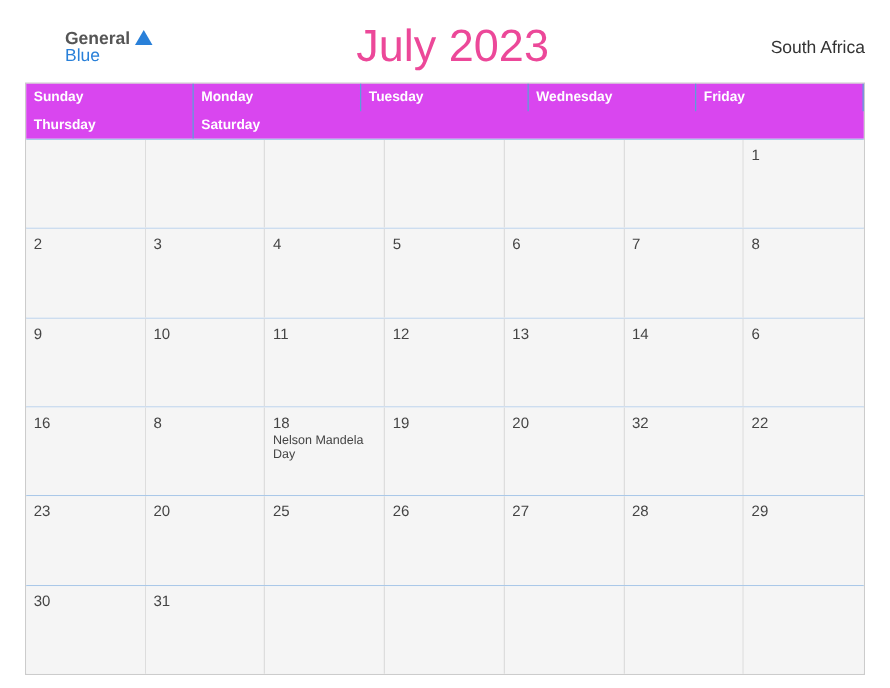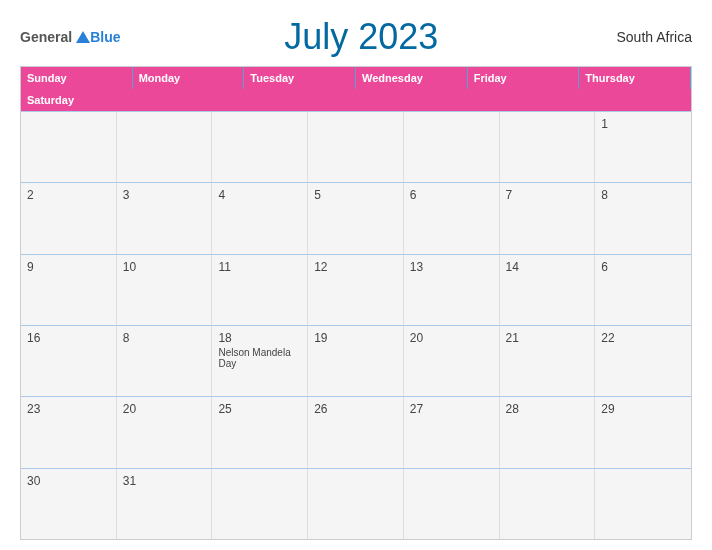--- a/index.html
+++ b/index.html
@@ -18,57 +18,58 @@
       flex-direction: column;
     }
     .header {
       display: flex;
       align-items: center;
       justify-content: space-between;
       margin-bottom: 8px;
     }
     .logo {
       display: flex;
-      flex-direction: row;
+      flex-direction: column;
       align-items: flex-start;
       line-height: 1;
+      margin-left: 32px;
     }
     .logo-triangle {
       display: inline-block;
       width: 0;
       height: 0;
       border-left: 7px solid transparent;
       border-right: 7px solid transparent;
       border-bottom: 12px solid #2980d9;
       margin-left: 4px;
       vertical-align: middle;
     }
     .title {
       font-size: 36px;
       font-weight: normal;
-      color: #0369a1;
+      color: #ec4899;
       text-align: center;
       flex: 1;
     }
     .country {
       font-size: 14px;
       color: #333;
       text-align: right;
       min-width: 90px;
     }
     .calendar {
       flex: 1;
       display: flex;
       flex-direction: column;
       border: 1px solid #ccc;
     }
     .cal-header-row {
       display: grid;
-      grid-template-columns: repeat(6, 1fr);
-      background: #ec4899;
+      grid-template-columns: repeat(5, 1fr);
+      background: #d946ef;
     }
     .cal-header-cell {
       color: #fff;
       font-size: 11px;
       font-weight: bold;
       padding: 5px 6px;
       border-right: 1px solid #5a9fd9;
       text-align: left;
     }
     .cal-header-cell:last-child {
@@ -114,21 +115,21 @@
       display: flex;
       align-items: center;
     }
     .logo-text-general {
       font-size: 14px;
       font-weight: bold;
       color: #555;
     }
     .logo-text-blue {
       font-size: 14px;
-      font-weight: bold;
+      font-weight: normal;
       color: #2980d9;
     }
   </style>
 </head>
 <body>
 
 <div class="page">
   <div class="header">
     <div class="logo">
       <div class="logo-row">
@@ -219,21 +220,21 @@
           <span class="day-num">18</span>
           <span class="holiday-name">Nelson Mandela Day</span>
         </div>
         <div class="cal-cell">
           <span class="day-num">19</span>
         </div>
         <div class="cal-cell">
           <span class="day-num">20</span>
         </div>
         <div class="cal-cell">
-          <span class="day-num">21</span>
+          <span class="day-num">32</span>
         </div>
         <div class="cal-cell">
           <span class="day-num">22</span>
         </div>
       </div>
       <div class="cal-week">
         <div class="cal-cell">
           <span class="day-num">23</span>
         </div>
         <div class="cal-cell">

